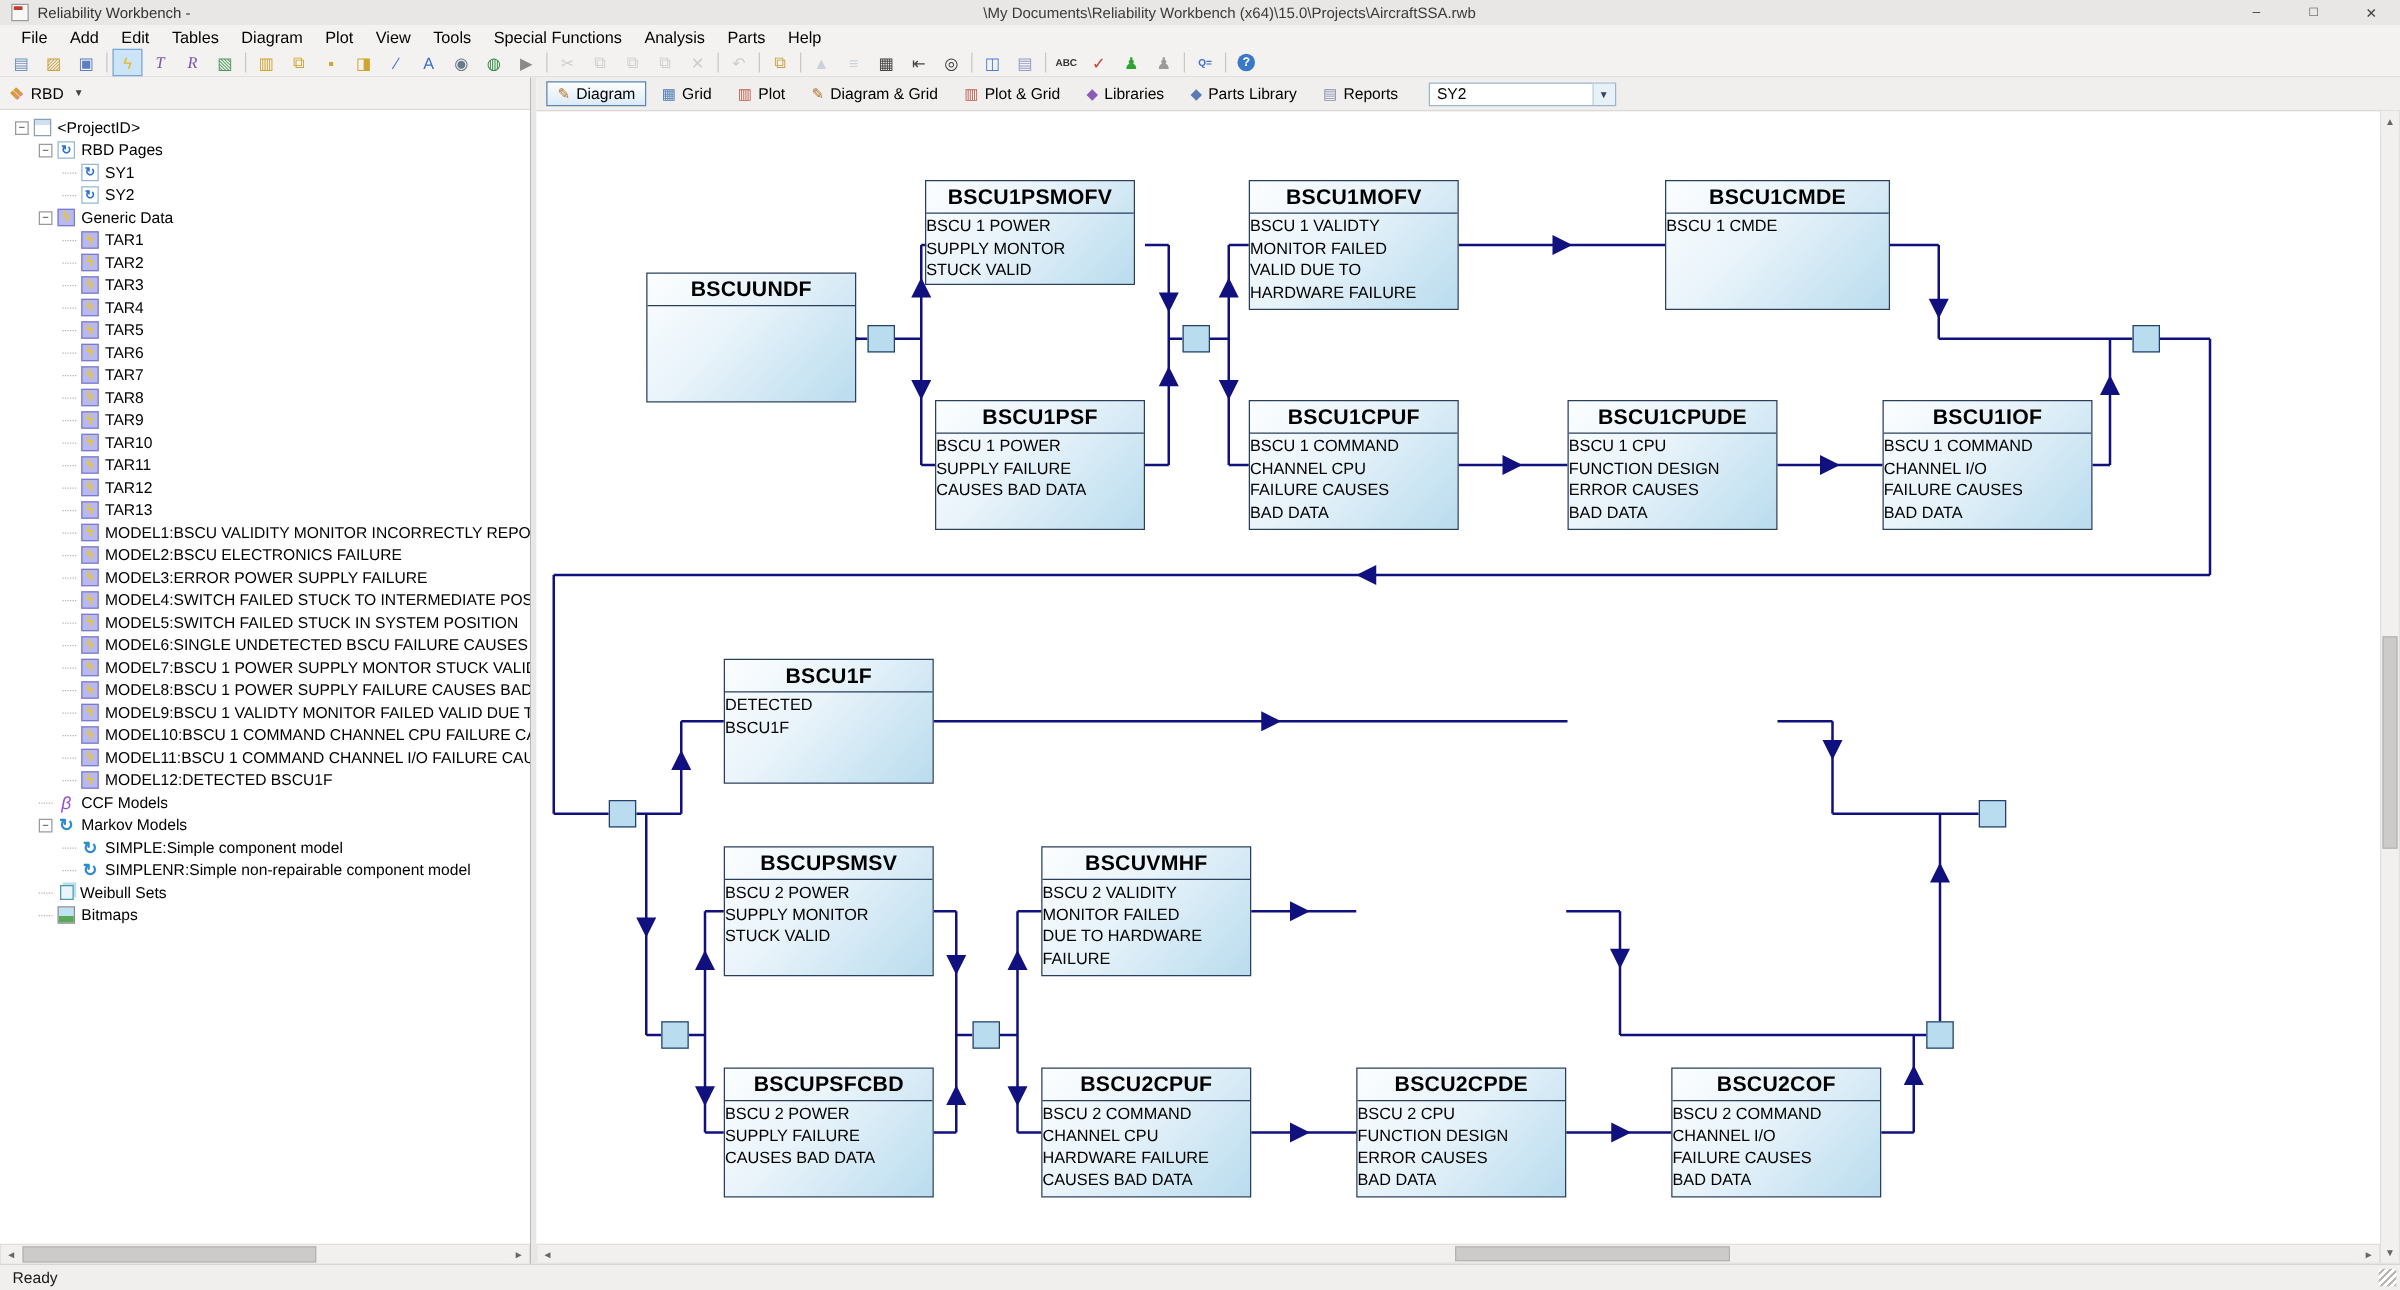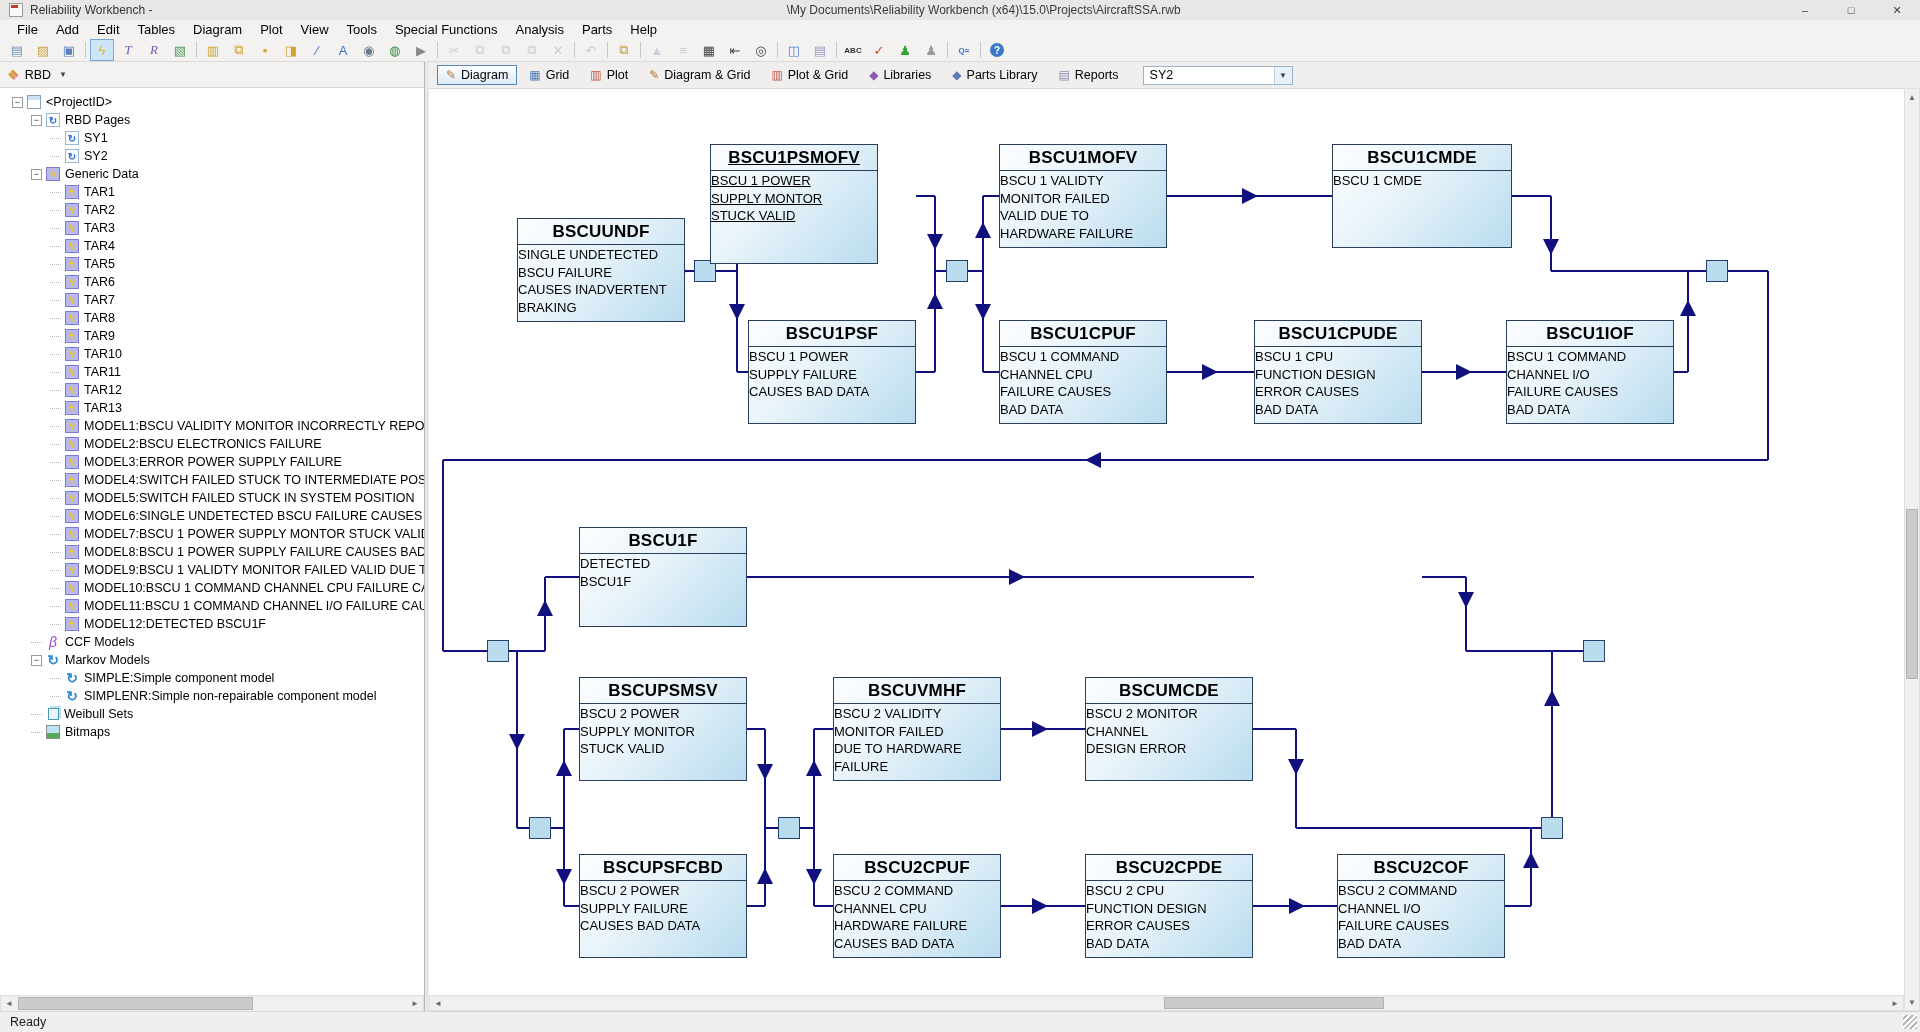--- a/index.html
+++ b/index.html
@@ -575,26 +575,22 @@
     <div class="jnode" style="left: 694px; top: 260px;"></div>
     <div class="jnode" style="left: 946px; top: 260px;"></div>
     <div class="jnode" style="left: 1706px; top: 260px;"></div>
     <div class="jnode" style="left: 487px; top: 640px;"></div>
     <div class="jnode" style="left: 529px; top: 817px;"></div>
     <div class="jnode" style="left: 778px; top: 817px;"></div>
     <div class="jnode" style="left: 1541px; top: 817px;"></div>
     <div class="jnode" style="left: 1583px; top: 640px;"></div>
     <div class="block" style="left: 497px; top: 218px; width: 168px; height: 104px; margin-left: 20px;">
       <div class="btitle">BSCUUNDF</div>
-      <div class="bdesc">SINGLE UNDETECTED
-BSCU FAILURE
-CAUSES INADVERTENT
-BRAKING</div>
-    </div>
-    <div class="block" style="left: 710px; top: 144px; width: 168px; height: 120px; text-decoration: underline;">
+    </div>
+    <div class="block" style="left: 740px; top: 144px; width: 168px; height: 84px;">
       <div class="btitle">BSCU1PSMOFV</div>
       <div class="bdesc">BSCU 1 POWER
 SUPPLY MONTOR
 STUCK VALID</div>
     </div>
     <div class="block" style="left: 999px; top: 144px; width: 168px; height: 104px;">
       <div class="btitle">BSCU1MOFV</div>
       <div class="bdesc">BSCU 1 VALIDTY
 MONITOR FAILED
 VALID DUE TO
@@ -642,26 +638,20 @@
 SUPPLY MONITOR
 STUCK VALID</div>
     </div>
     <div class="block" style="left: 833px; top: 677px; width: 168px; height: 104px;">
       <div class="btitle">BSCUVMHF</div>
       <div class="bdesc">BSCU 2 VALIDITY
 MONITOR FAILED
 DUE TO HARDWARE
 FAILURE</div>
     </div>
-    <div class="block" style="left: 1085px; top: 677px; width: 168px; height: 104px;">
-      <div class="btitle">BSCUMCDE</div>
-      <div class="bdesc">BSCU 2 MONITOR
-CHANNEL
-DESIGN ERROR</div>
-    </div>
     <div class="block" style="left: 579px; top: 854px; width: 168px; height: 104px;">
       <div class="btitle">BSCUPSFCBD</div>
       <div class="bdesc">BSCU 2 POWER
 SUPPLY FAILURE
 CAUSES BAD DATA</div>
     </div>
     <div class="block" style="left: 833px; top: 854px; width: 168px; height: 104px;">
       <div class="btitle">BSCU2CPUF</div>
       <div class="bdesc">BSCU 2 COMMAND
 CHANNEL CPU

